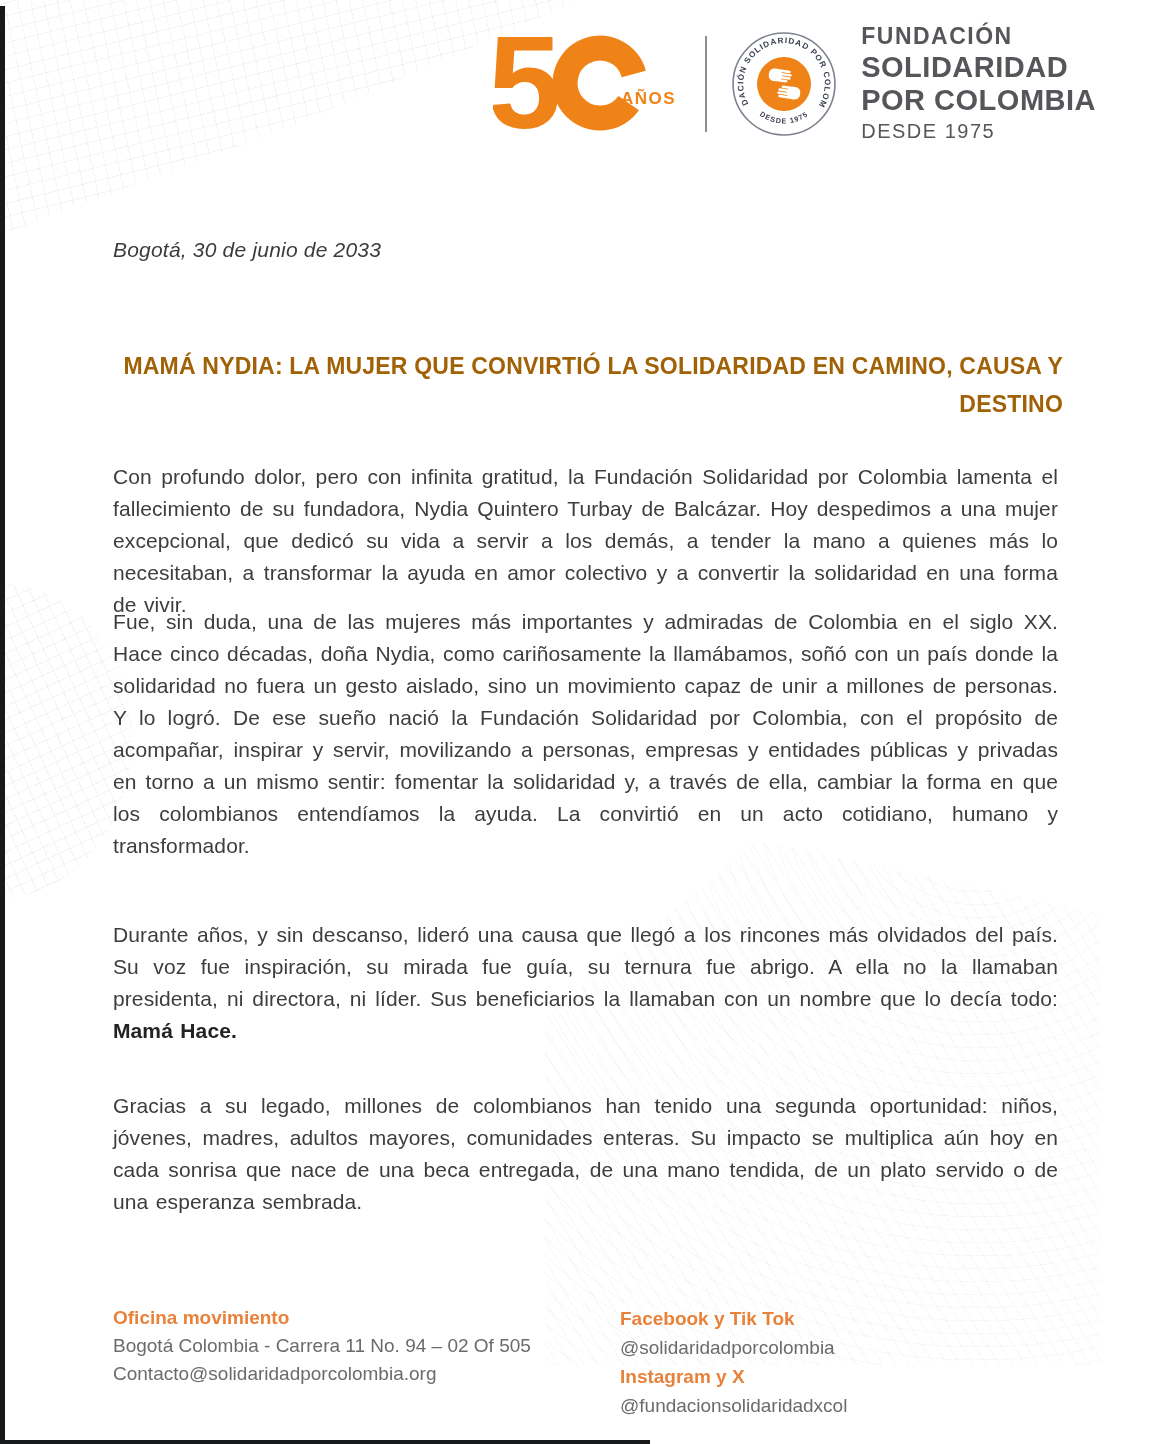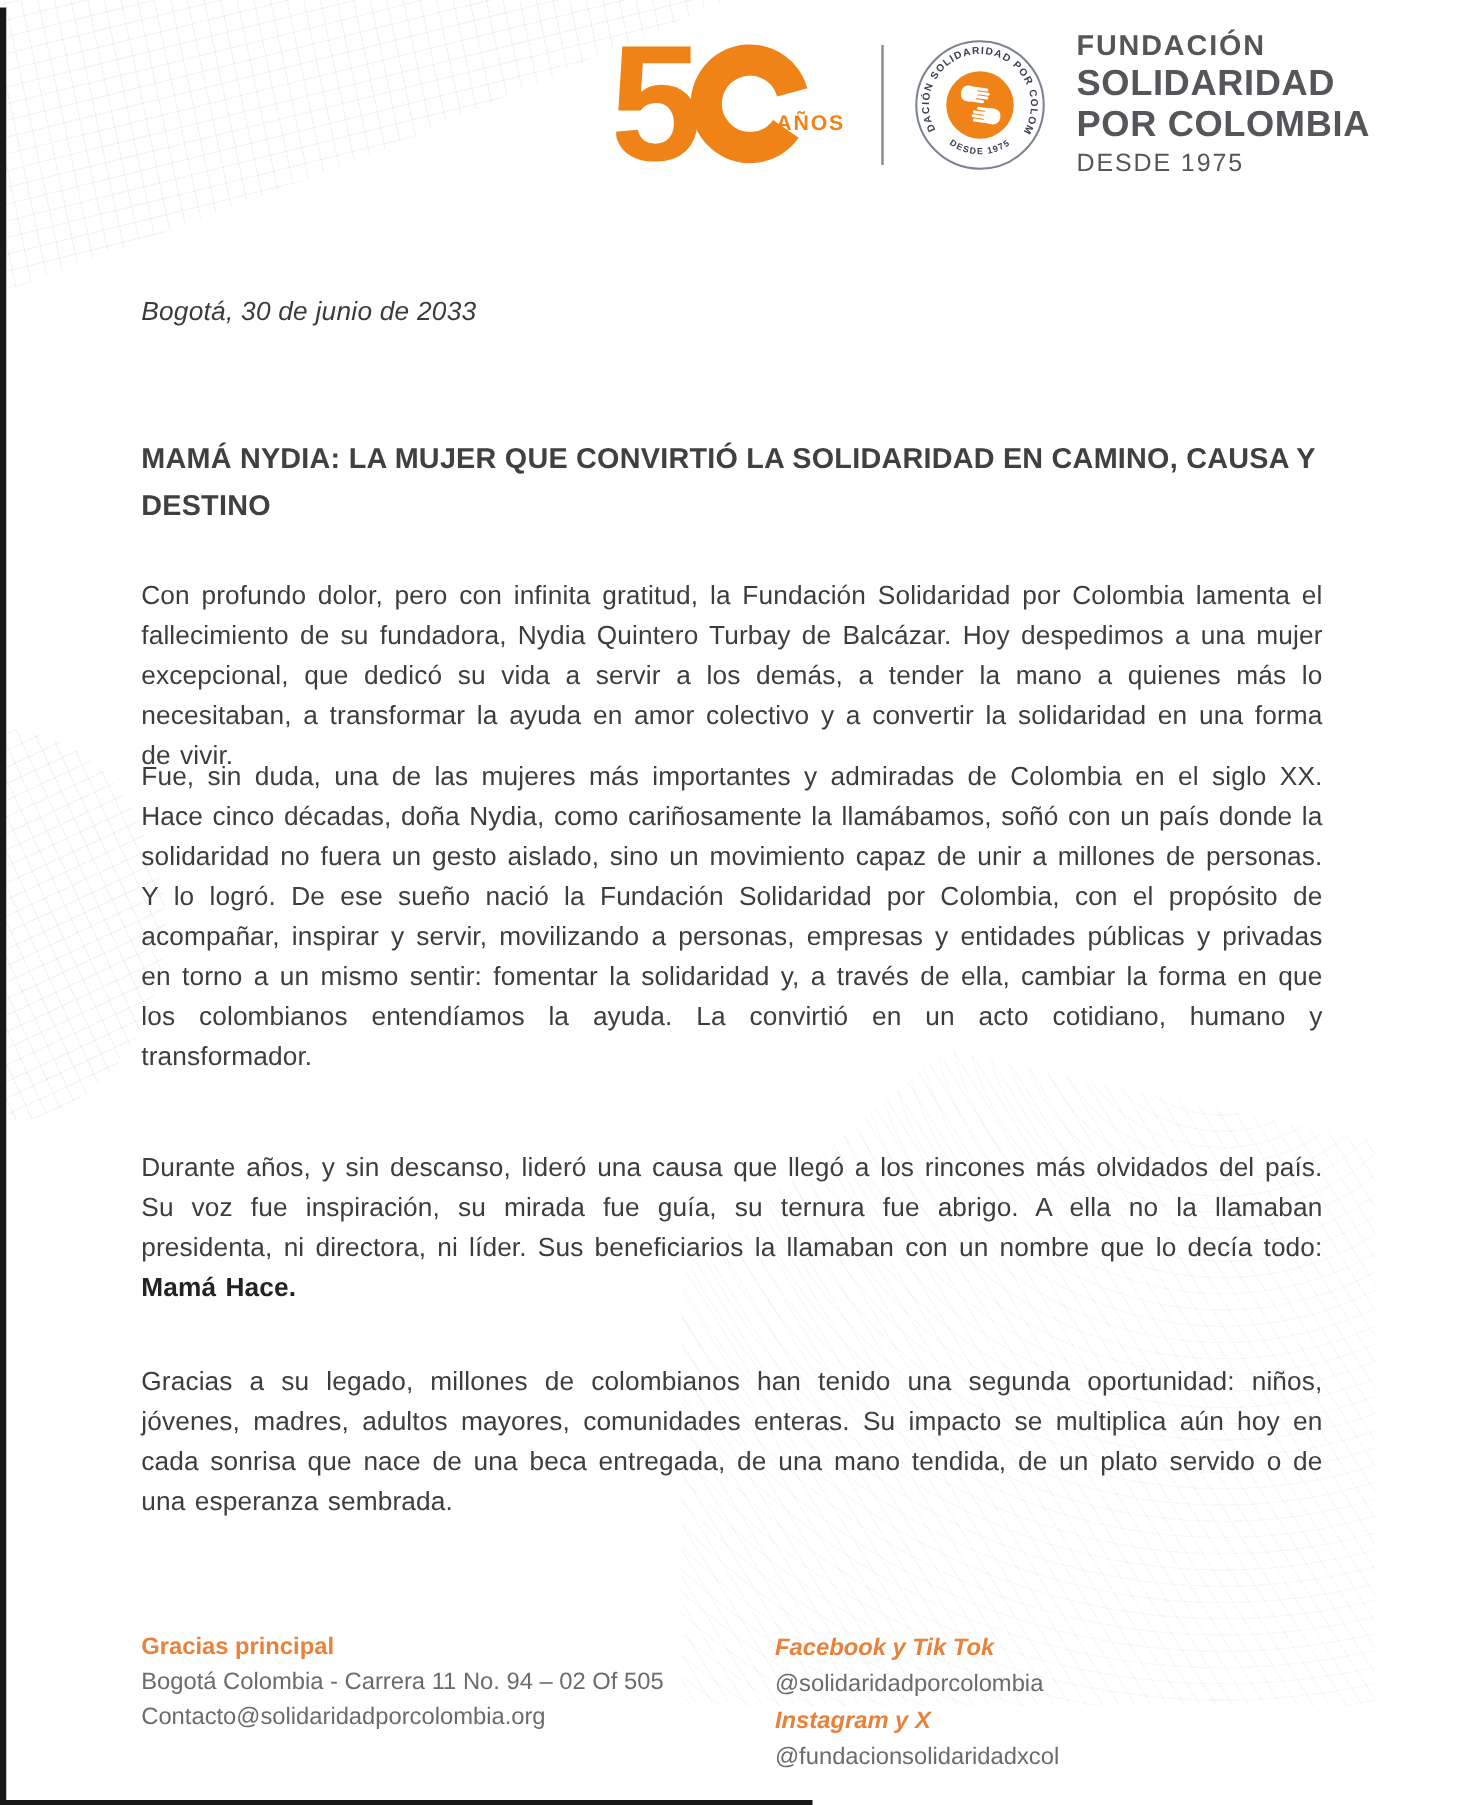--- a/index.html
+++ b/index.html
@@ -49,38 +49,38 @@
   .wordmark .wm-l1{font-size:23px;font-weight:700;letter-spacing:1.5px;line-height:29px;}
   .wordmark .wm-l2,.wordmark .wm-l3{font-size:29px;font-weight:700;letter-spacing:.5px;line-height:33px;}
   .wordmark .wm-l4{font-size:20px;font-weight:400;letter-spacing:1.5px;line-height:28px;}
   
   .dateline{
     position:absolute;left:113px;top:238px;width:945px;
     font-size:21px;font-style:italic;color:#3b3b3d;letter-spacing:.2px;
   }
   .title{
     position:absolute;left:113px;top:347px;width:950px;margin:0;
-    font-size:23px;font-weight:700;line-height:38px;letter-spacing:.2px;color:#404040;
+    font-size:23px;font-weight:700;line-height:38px;letter-spacing:.2px;color:#a16207;text-align:right;
   }
   .body-p{
     position:absolute;left:113px;width:945px;margin:0;
     font-size:21px;line-height:32px;letter-spacing:.1px;word-spacing:1.5px;
     text-align:justify;color:#3d3d3f;
   }
   .body-p strong{color:#232325;}
   .p1{top:461px;}
   .p2{top:606px;}
   .p3{top:919px;}
   .p4{top:1072px;margin-top:18px;}
   
   .footer-col{position:absolute;top:1304px;font-size:19px;line-height:28px;color:#6b6b6d;}
   .footer-office{left:113px;width:470px;}
   .footer-social{left:620px;width:430px;}
   .footer-heading{font-size:19px;font-weight:700;color:#e8823b;line-height:28px;}
-  .footer-social .footer-heading{line-height:30px;font-style:italic;}
+  .footer-social .footer-heading{line-height:30px;}
 </style>
 </head>
 <body>
 
 <div class="page">
 
   <div class="wm wm-topleft"></div>
   <div class="wm wm-leftmid"></div>
   <div class="wm wm-bottomright"></div>
   <div class="edge-left"></div>
@@ -139,21 +139,21 @@
   <p class="body-p p1"><span>Con profundo dolor, pero con infinita gratitud, la Fundación Solidaridad por Colombia lamenta el fallecimiento de su fundadora, Nydia Quintero Turbay de Balcázar. Hoy despedimos a una mujer excepcional, que dedicó su vida a servir a los demás, a tender la mano a quienes más lo necesitaban, a transformar la ayuda en amor colectivo y a convertir la solidaridad en una forma de vivir.</span><strong></strong></p>
 
   <p class="body-p p2"><span>Fue, sin duda, una de las mujeres más importantes y admiradas de Colombia en el siglo XX. Hace cinco décadas, doña Nydia, como cariñosamente la llamábamos, soñó con un país donde la solidaridad no fuera un gesto aislado, sino un movimiento capaz de unir a millones de personas. Y lo logró. De ese sueño nació la Fundación Solidaridad por Colombia, con el propósito de acompañar, inspirar y servir, movilizando a personas, empresas y entidades públicas y privadas en torno a un mismo sentir: fomentar la solidaridad y, a través de ella, cambiar la forma en que los colombianos entendíamos la ayuda. La convirtió en un acto cotidiano, humano y transformador.</span><strong></strong></p>
 
   <p class="body-p p3"><span>Durante años, y sin descanso, lideró una causa que llegó a los rincones más olvidados del país. Su voz fue inspiración, su mirada fue guía, su ternura fue abrigo. A ella no la llamaban presidenta, ni directora, ni líder. Sus beneficiarios la llamaban con un nombre que lo decía todo: </span><strong>Mamá Hace.</strong></p>
 
   <p class="body-p p4"><span>Gracias a su legado, millones de colombianos han tenido una segunda oportunidad: niños, jóvenes, madres, adultos mayores, comunidades enteras. Su impacto se multiplica aún hoy en cada sonrisa que nace de una beca entregada, de una mano tendida, de un plato servido o de una esperanza sembrada.</span><strong></strong></p>
 
   <footer>
     <div class="footer-col footer-office">
-      <div class="footer-heading">Gracias principal</div>
+      <div class="footer-heading">Oficina movimiento</div>
       <div>Bogotá Colombia - Carrera 11 No. 94 – 02 Of 505</div>
       <div>Contacto@solidaridadporcolombia.org</div>
     </div>
     <div class="footer-col footer-social">
       <div class="footer-heading">Facebook y Tik Tok</div>
       <div>@solidaridadporcolombia</div>
       <div class="footer-heading">Instagram y X</div>
       <div>@fundacionsolidaridadxcol</div>
     </div>
   </footer>

